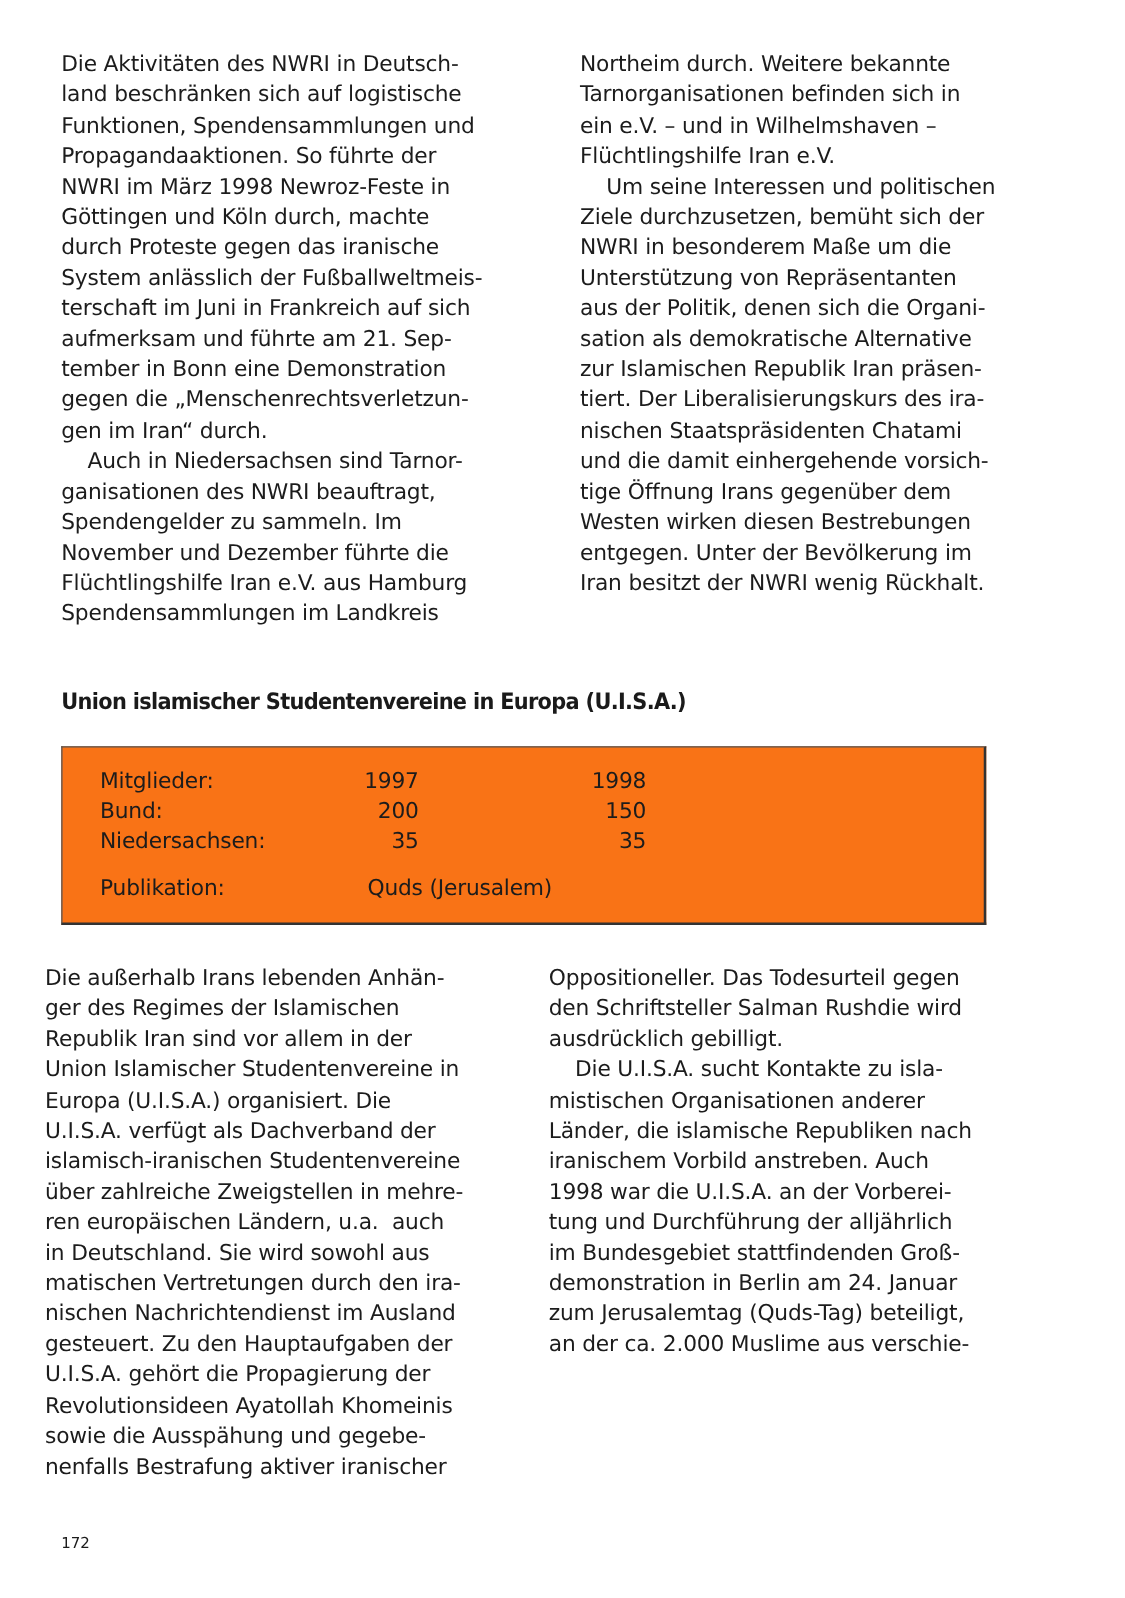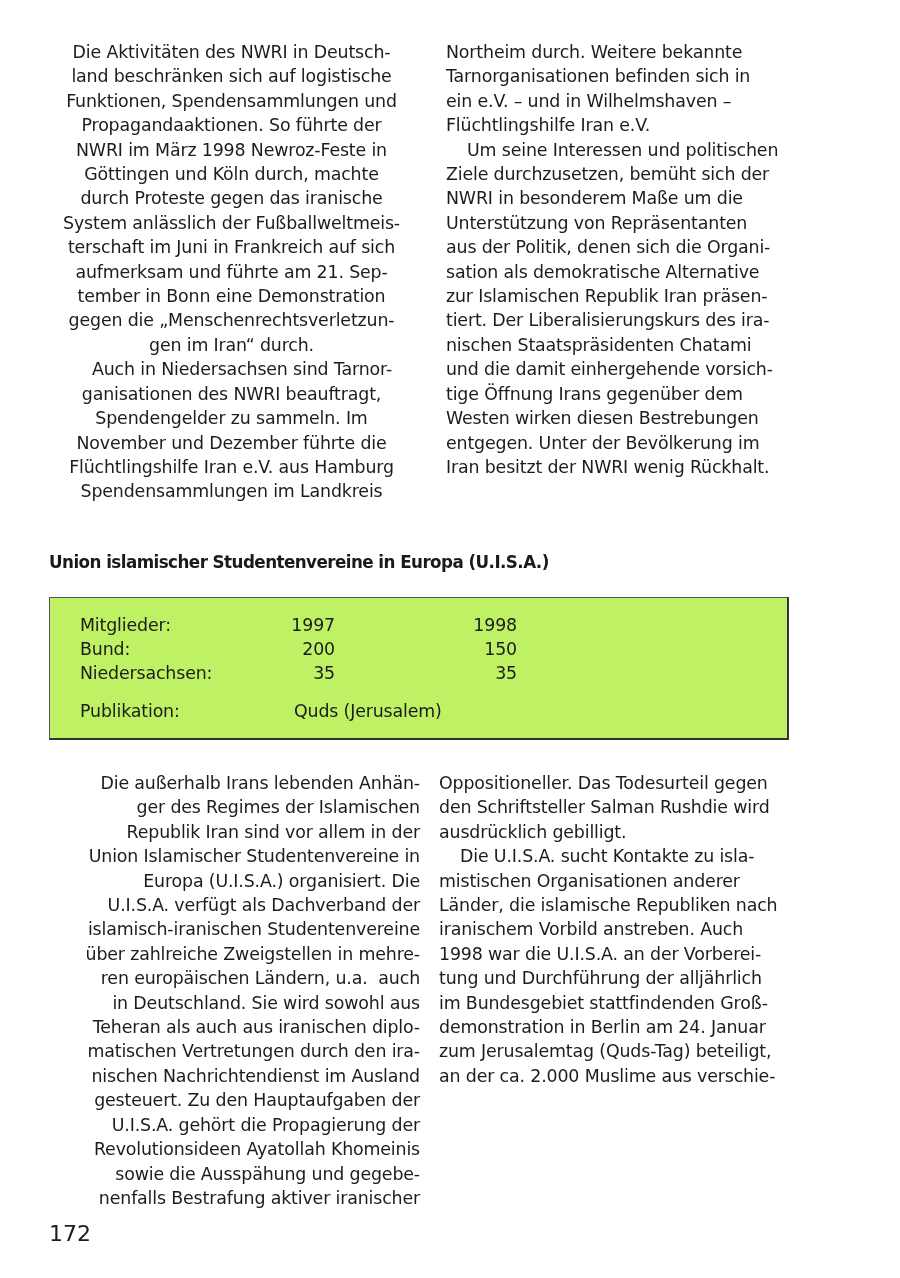--- a/index.html
+++ b/index.html
@@ -11,53 +11,53 @@
   .col {
     position: absolute;
     width: 365px;
     font-size: 17.4px;
     line-height: 24.4px;
     letter-spacing: -0.15px;
   }
   .col p { margin: 0; white-space: nowrap; }
   .col p.indent { text-indent: 21px; }
   .line { display: block; }
-  #col-tl { left: 49px; top: 40px; text-align: center; }
-  #col-tr { left: 446px; top: 40px; }
-  #col-bl { left: 55px; top: 771px; text-align: right; }
+  #col-tl { left: 49px; top: 40px; }
+  #col-tr { left: 464px; top: 40px; }
+  #col-bl { left: 36px; top: 771px; }
   #col-br { left: 439px; top: 771px; }
 
   #section-heading {
     position: absolute; left: 49px; top: 551px;
     font-family: "DejaVu Sans", sans-serif;
     font-weight: bold; font-size: 18px;
     letter-spacing: -0.6px;
     transform: scaleX(0.93); transform-origin: left center;
     color: #1a1a1a;
     white-space: nowrap;
   }
 
   #info-box {
     position: absolute; left: 49px; top: 597px;
     width: 740px; height: 143px;
-    background: #bef264;
+    background: #f97316;
     border: 1px solid #555;
     border-right: 2px solid #333;
     border-bottom: 2px solid #333;
     box-sizing: border-box;
   }
   .box-row { position: absolute; left: 0; width: 100%; font-size: 17.4px; line-height: 24px; letter-spacing: -0.15px; }
   .box-label { position: absolute; left: 30px; white-space: nowrap; }
   .box-v1 { position: absolute; right: 452px; text-align: center; white-space: nowrap; }
   .box-v2 { position: absolute; right: 270px; text-align: right; white-space: nowrap; }
   .box-pub { position: absolute; left: 244px; white-space: nowrap; text-align: right; }
 
   #page-number {
     position: absolute; left: 49px; top: 1222px;
-    font-size: 22px; line-height: 24px;
+    font-size: 12px; line-height: 24px;
   }
 </style>
 </head>
 <body>
 
 <div class="col" id="col-tl">
   <p>
     <span class="line">Die Aktivitäten des NWRI in Deutsch-</span>
     <span class="line">land beschränken sich auf logistische</span>
     <span class="line">Funktionen, Spendensammlungen und</span>
@@ -136,21 +136,20 @@
     <span class="line">Die außerhalb Irans lebenden Anhän-</span>
     <span class="line">ger des Regimes der Islamischen</span>
     <span class="line">Republik Iran sind vor allem in der</span>
     <span class="line">Union Islamischer Studentenvereine in</span>
     <span class="line">Europa (U.I.S.A.) organisiert. Die</span>
     <span class="line">U.I.S.A. verfügt als Dachverband der</span>
     <span class="line">islamisch-iranischen Studentenvereine</span>
     <span class="line">über zahlreiche Zweigstellen in mehre-</span>
     <span class="line" style="white-space:pre">ren europäischen Ländern, u.a.  auch</span>
     <span class="line">in Deutschland. Sie wird sowohl aus</span>
-    <span class="line">Teheran als auch aus iranischen diplo-</span>
     <span class="line">matischen Vertretungen durch den ira-</span>
     <span class="line">nischen Nachrichtendienst im Ausland</span>
     <span class="line">gesteuert. Zu den Hauptaufgaben der</span>
     <span class="line">U.I.S.A. gehört die Propagierung der</span>
     <span class="line">Revolutionsideen Ayatollah Khomeinis</span>
     <span class="line">sowie die Ausspähung und gegebe-</span>
     <span class="line">nenfalls Bestrafung aktiver iranischer</span>
   </p>
 </div>
 

